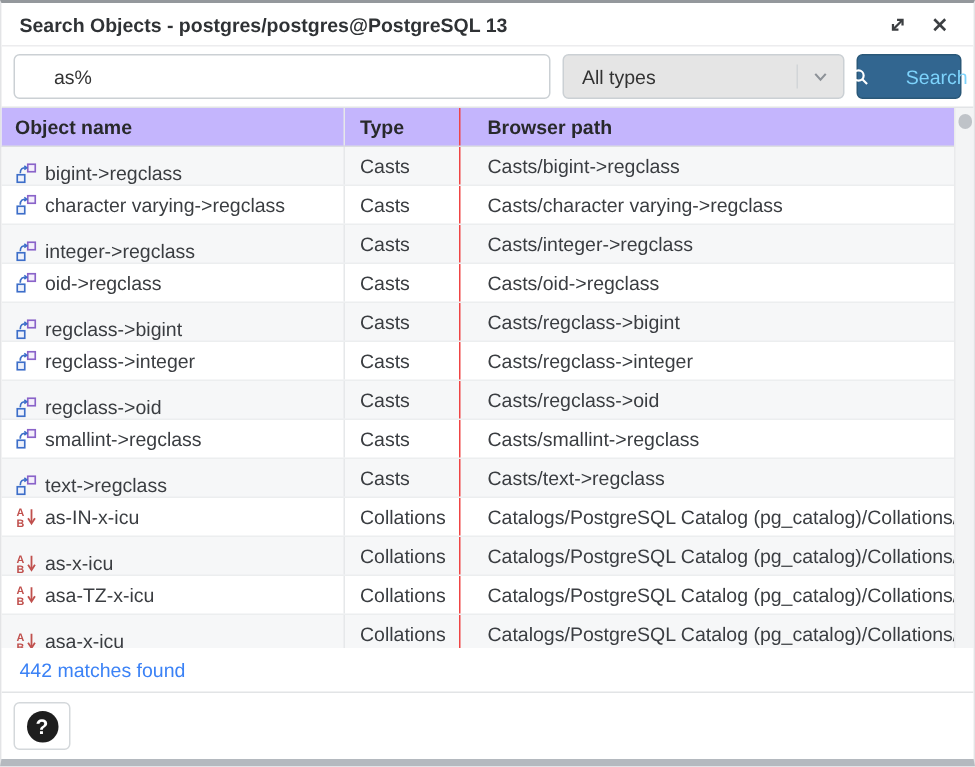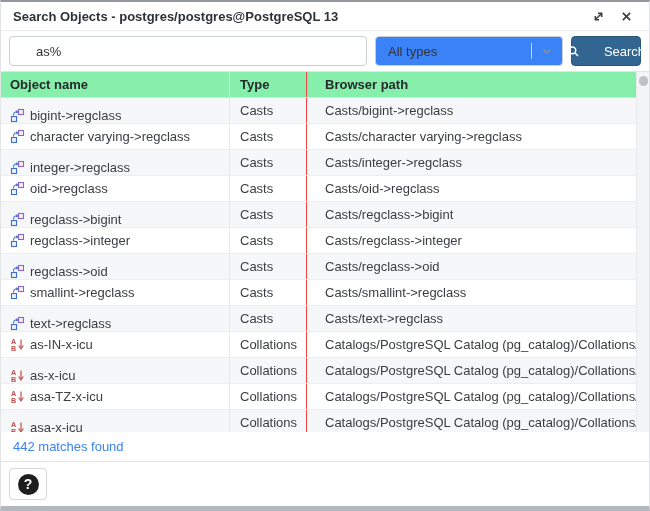--- a/index.html
+++ b/index.html
@@ -42,43 +42,43 @@
   .search-input {
     flex: 1; height: 30px;
     border: 1px solid #cbd0d4; border-radius: 4px;
     padding: 0 26px; font-size: 13px; color: #333;
     font-family: "Liberation Sans", sans-serif;
     outline: none; background: #fff;
   }
   .type-select {
     width: 188px; height: 30px; flex: 0 0 188px;
     border: 1px solid #cbd0d4; border-radius: 4px;
-    background: #3b82f6; display: flex; align-items: center;
+    background: #e5e5e5; display: flex; align-items: center;
     padding: 0 8px 0 12px; cursor: pointer;
   }
   .type-select .value { flex: 1; font-size: 13px; color: #333; }
   .type-select .sep { width: 1px; height: 16px; background: #d2d5d8; margin-right: 8px; }
   .type-select .chev { color: #8d9298; display: flex; }
   .search-btn {
     flex: 0 0 70px; width: 70px; height: 30px;
     background: #326690; border: 1px solid #2a5878; border-radius: 4px;
-    color: #ffffff; font-size: 13px; font-family: "Liberation Sans", sans-serif;
+    color: #7dd3fc; font-size: 13px; font-family: "Liberation Sans", sans-serif;
     display: flex; align-items: center; justify-content: center; gap: 24px;
     cursor: pointer;
   }
 
   
   .grid-wrap {
     flex: 1; display: flex; min-height: 0;
     border-top: 1px solid #e2e4e6;
   }
   .grid { flex: 1; display: flex; flex-direction: column; min-width: 0; }
   .grid-header {
     flex: 0 0 26px; display: flex; align-items: center;
-    border-bottom: 1px solid #dcdee1; background: #86efac;
+    border-bottom: 1px solid #dcdee1; background: #c4b5fd;
   }
   .grid-header .hcell { font-size: 13px; font-weight: bold; color: #28292b; }
   .cell-name  { flex: 0 0 228px; width: 228px; padding-left: 9px; overflow: hidden; white-space: nowrap; text-overflow: ellipsis; }
   .cell-type  { flex: 0 0 77px;  width: 77px;  padding-left: 10px; border-left: 1px solid #e6e8ea; overflow: hidden; white-space: nowrap; }
   .cell-path  { flex: 1; padding-left: 18px; border-left: 1px solid #ef4444; overflow: hidden; white-space: nowrap; text-overflow: ellipsis; }
   .grid-header .cell-type, .grid-header .cell-path { align-self: stretch; display: flex; align-items: center; }
 
   .grid-body { flex: 1; overflow: hidden; }
   .row {
     display: flex; align-items: center; height: 26px;

